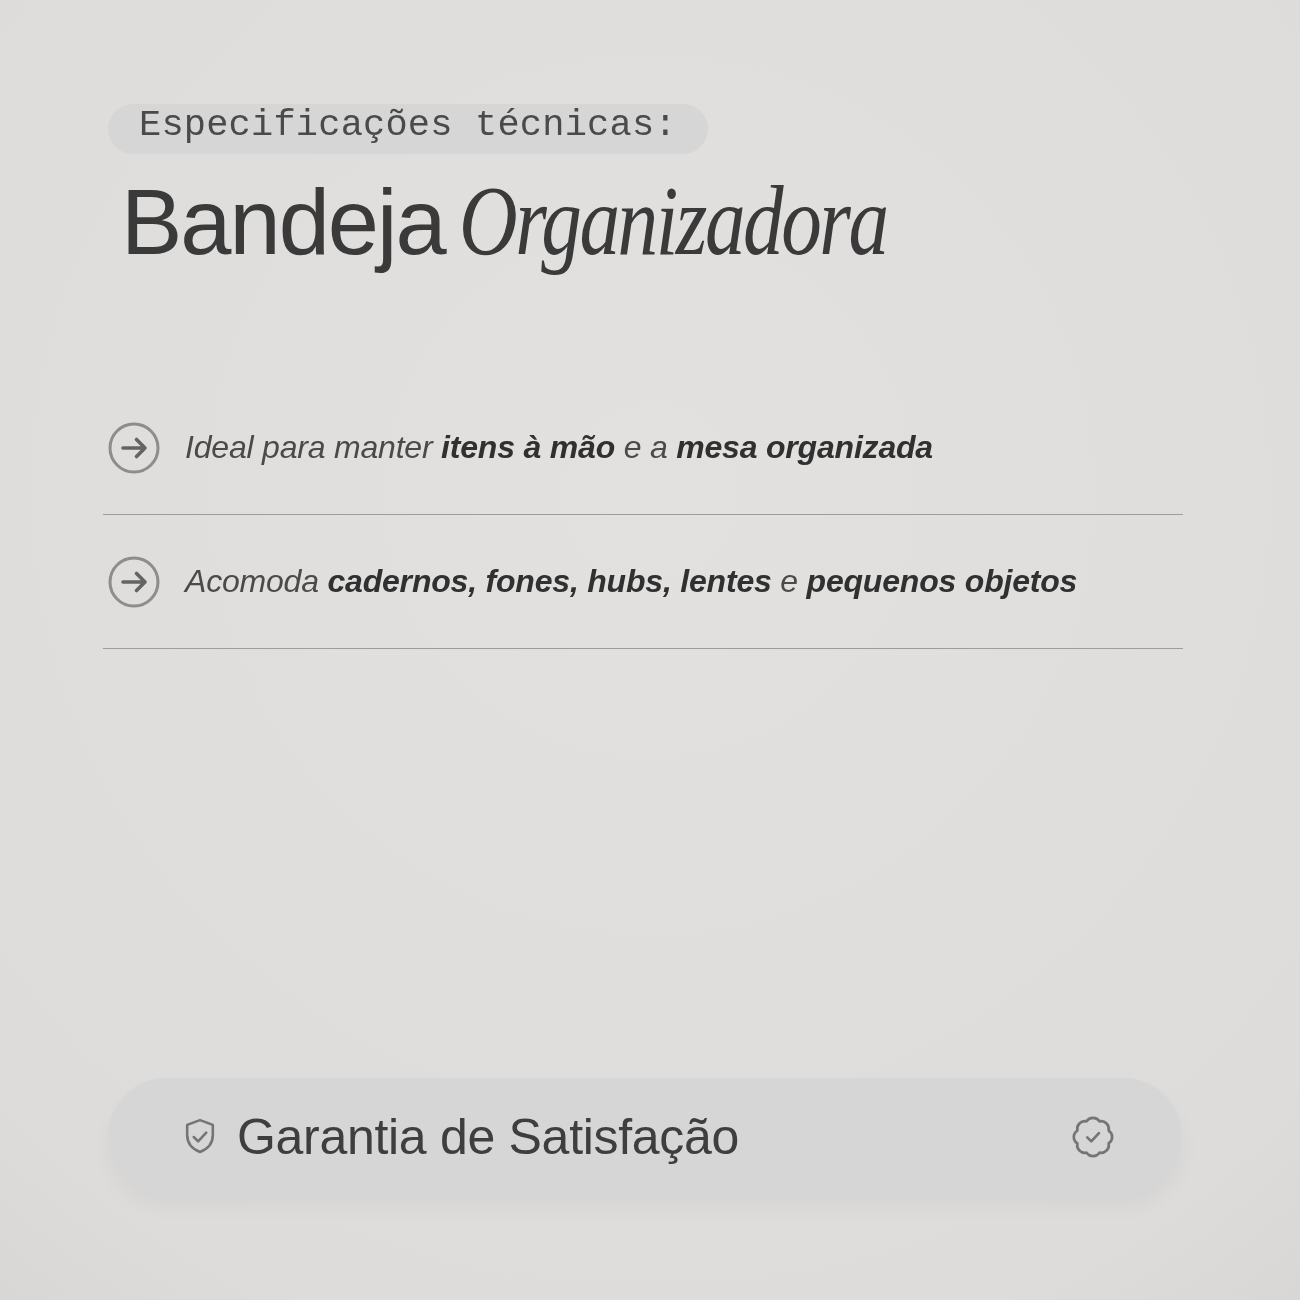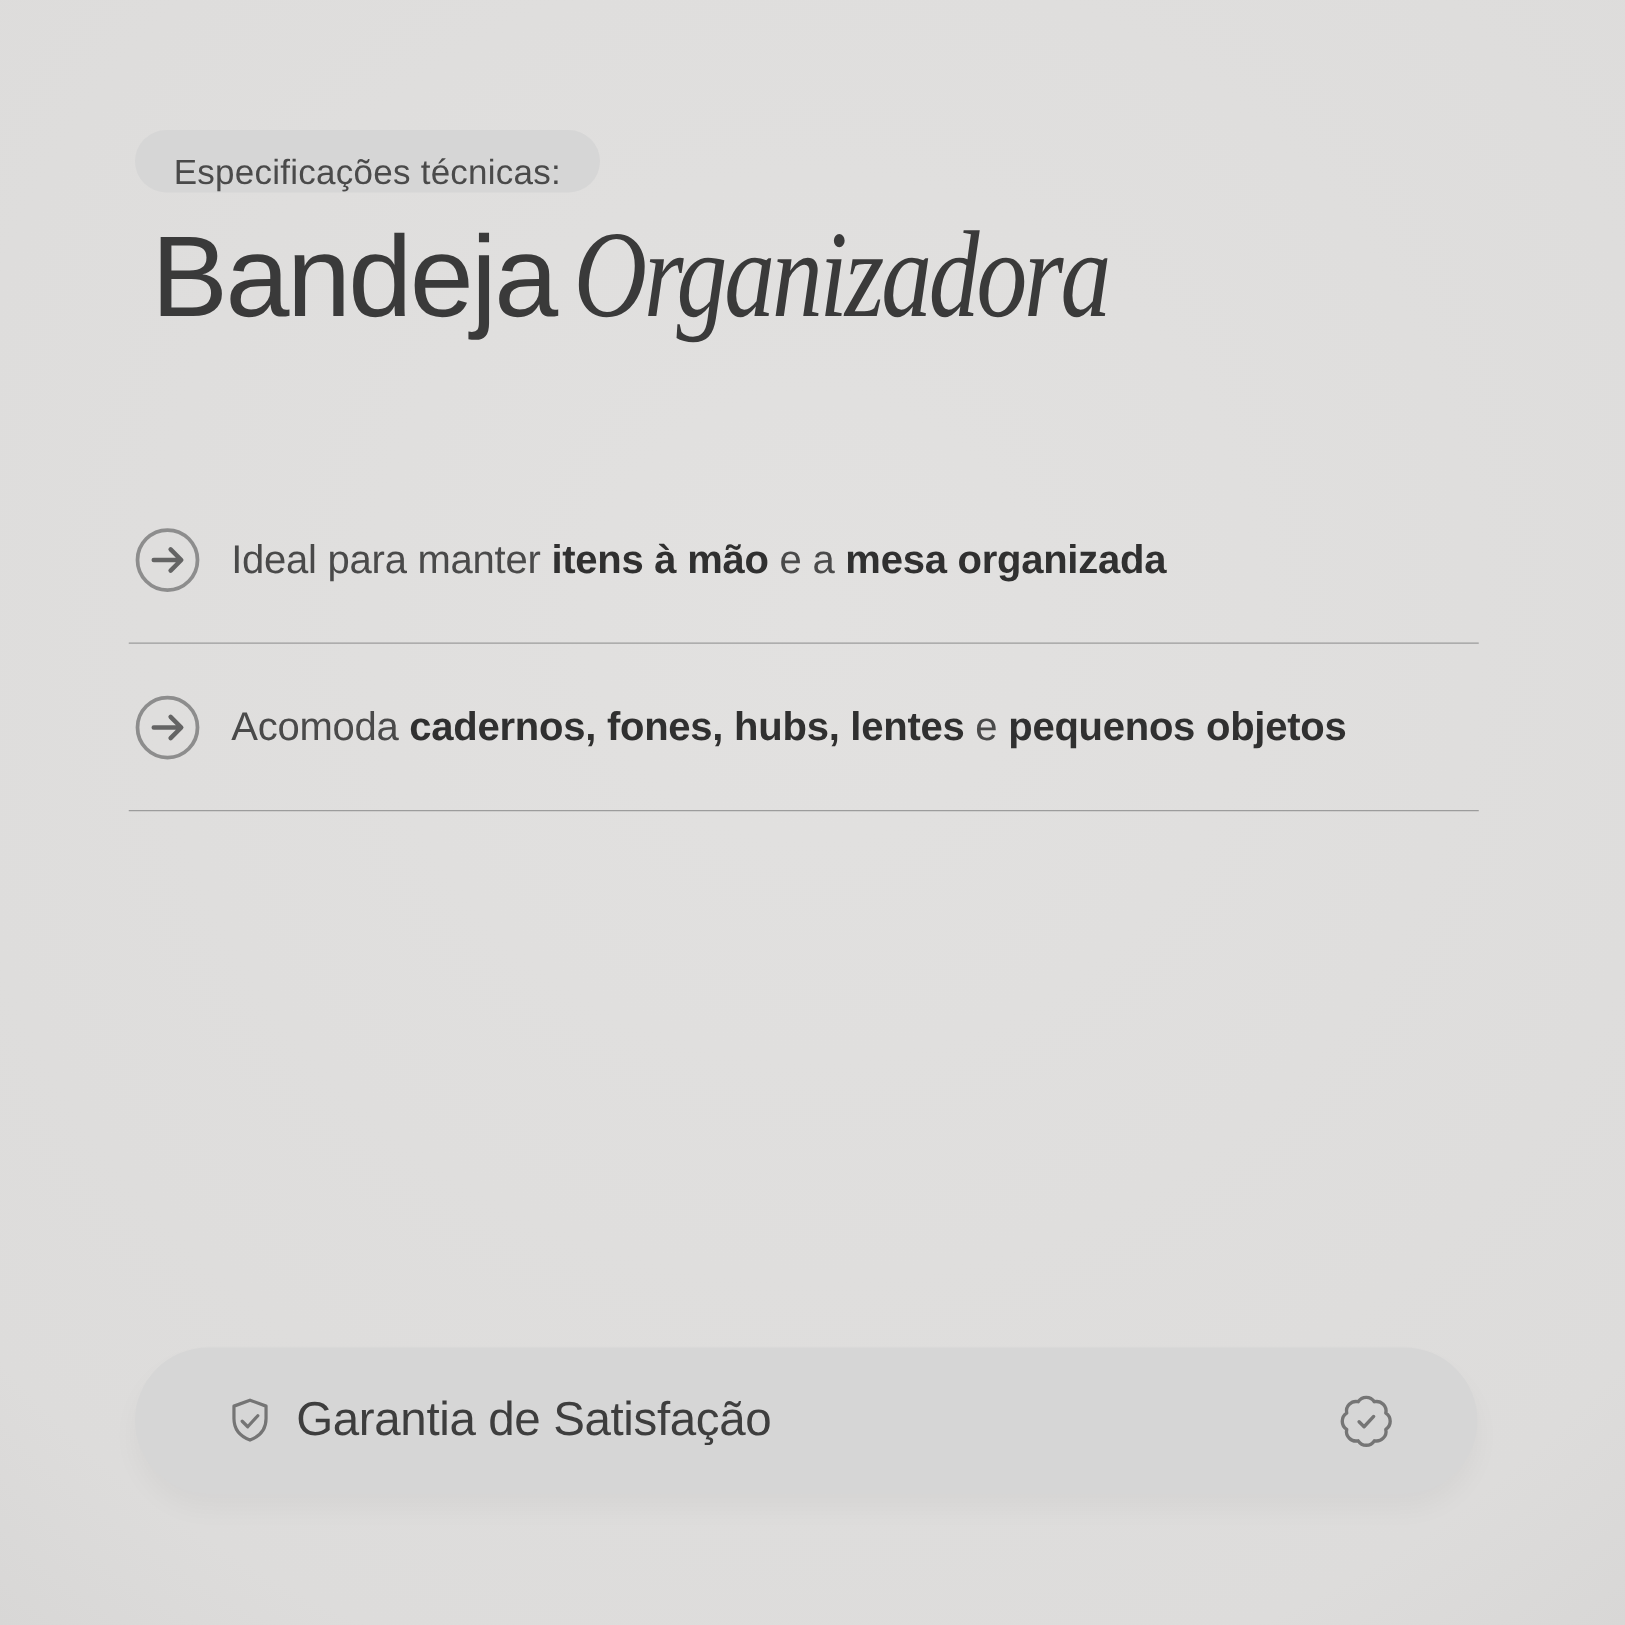--- a/index.html
+++ b/index.html
@@ -17,59 +17,59 @@
   *{margin:0;padding:0;box-sizing:border-box;}
   html,body{width:1300px;height:1300px;}
   body{
     position:relative;
     font-family:"Liberation Sans",sans-serif;
     background:radial-gradient(circle at 50% 38%, var(--background) 0%, #dddcdb 85%, #d8d7d6 100%);
     overflow:hidden;
   }
   .badge{
     position:absolute;left:108px;top:104px;height:50px;
-    display:inline-flex;align-items:flex-end;
+    display:inline-flex;align-items:flex-start;
     padding:0 31px;border-radius:26px;
     background:var(--surface);
-    font-size:28px;color:var(--text_color);letter-spacing:.2px;
+    font-size:37px;color:var(--text_color);letter-spacing:.2px;font-family:Liberation Mono, monospace;
   }
   .title{
     position:absolute;left:121px;top:164px;
     font-size:92px;font-weight:400;letter-spacing:-2px;
     color:var(--title_color);white-space:nowrap;line-height:1.15;
   }
   .title .t-italic{
     font-family:"Liberation Serif",serif;
     font-style:italic;font-weight:400;
     font-size:99px;letter-spacing:-3px;
     display:inline-block;transform:scaleX(.82);transform-origin:0 78%;
     margin-left:14px;
   }
   .features{position:absolute;left:103px;top:381px;width:1080px;}
   .feature-row{
-    height:134px;display:flex;align-items:center;gap:25px;padding-left:5px;
+    height:134px;display:flex;align-items:center;gap:25px;padding-left:5px;font-style:italic;
   }
   .feature-row.with-divider{border-bottom:1.5px solid var(--divider_color);}
   .bullet{width:52px;height:52px;flex:0 0 52px;}
   .bullet svg{display:block;width:52px;height:52px;}
   .feature-text{
     font-size:32px;color:var(--text_color);letter-spacing:-.2px;white-space:nowrap;
   }
   .feature-text .b{font-weight:bold;color:var(--text_bold_color);}
   .footer-bar{
     position:absolute;left:108px;top:1078px;width:1074px;height:117px;
     border-radius:59px;background:var(--surface);
     display:flex;align-items:center;justify-content:space-between;
     padding:0 66px 0 70px;
     box-shadow:0 12px 22px rgba(0,0,0,.035);
   }
   .footer-item{display:flex;align-items:center;gap:15px;}
   .footer-item svg{display:block;}
   .footer-label{
-    font-size:38px;color:var(--footer_text_color);letter-spacing:-.3px;white-space:nowrap;
+    font-size:50px;color:var(--footer_text_color);letter-spacing:-.3px;white-space:nowrap;
   }
 </style>
 </head>
 <body>
 
 <div class="badge">
   <span>Especificações técnicas:</span>
 </div>
 
 <h1 class="title"><span class="t-regular">Bandeja</span><span class="t-italic">Organizadora</span></h1>

